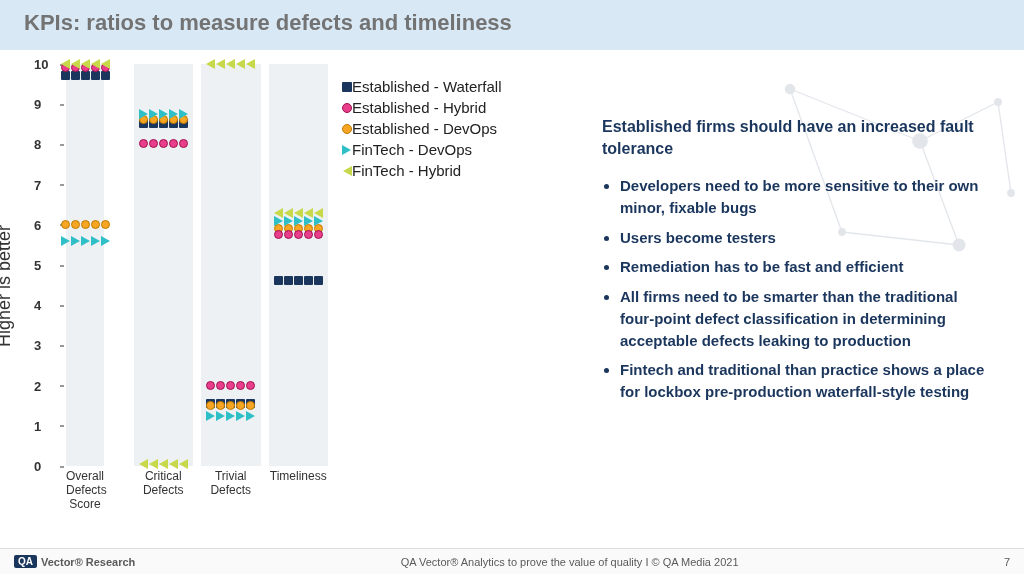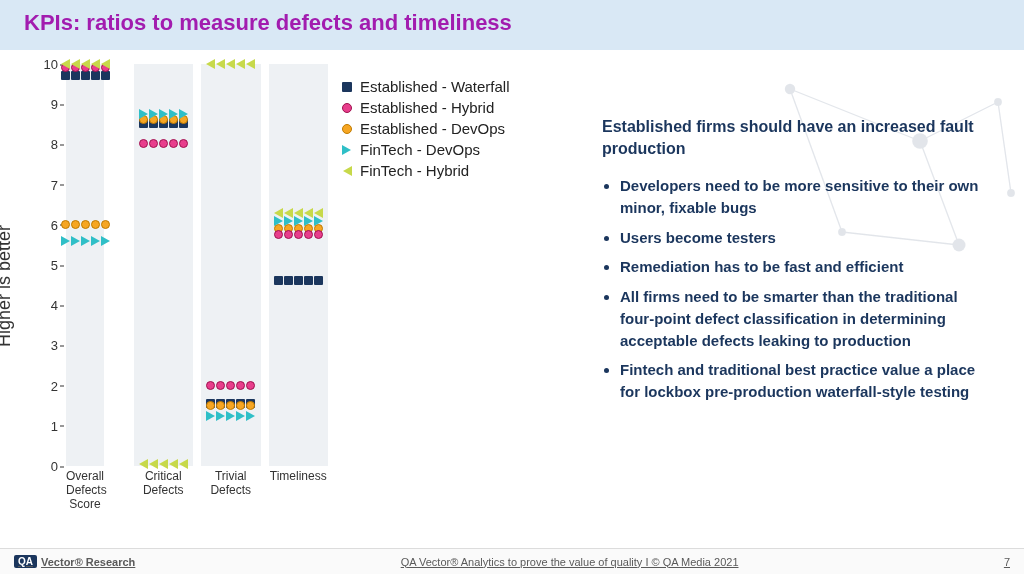--- a/index.html
+++ b/index.html
@@ -21,21 +21,21 @@
   }
 
   .title-band {
     background: #d9e8f5;
     padding: 10px 24px 14px 24px;
   }
   .title-band h1 {
     margin: 0;
     font-size: 22px;
     font-weight: 700;
-    color: #a21caf;
+    color: #737373;
   }
 
   .body {
     display: flex;
     padding: 6px 12px 0 12px;
     height: 470px;
     box-sizing: border-box;
   }
 
   .chart-col {
@@ -73,24 +73,25 @@
     position: absolute;
     left: 50px;
     top: 8px;
     right: 0;
     bottom: 50px;
   }
   .y-tick {
     position: absolute;
     left: -28px;
     width: 24px;
-    text-align: right;
+    text-align: left;
     font-size: 13px;
     color: #333;
     transform: translateY(-50%);
+    font-weight: bold;
   }
   .y-tick::after {
     content: "";
     position: absolute;
     left: 26px;
     top: 50%;
     width: 4px;
     height: 1px;
     background: #333;
   }
@@ -139,21 +140,20 @@
     width: 0; height: 0;
     border-top: 5px solid transparent;
     border-bottom: 5px solid transparent;
     border-right: 9px solid #c7d94a;
   }
 
   
   .legend-item {
     display: flex;
     align-items: center;
-    gap: 8px;
     font-size: 15px;
     color: #222;
     margin: 4px 0;
   }
   .legend-item .mk { flex: 0 0 10px; width: 10px; height: 10px; }
 
   
   .text-col h3 {
     margin: 0 0 16px 0;
     font-size: 16px;
@@ -190,21 +190,20 @@
     bottom: 0;
     height: 26px;
     border-top: 1px solid #dcdcdc;
     background: #fafafa;
     display: flex;
     align-items: center;
     font-size: 11px;
     color: #5a5a5a;
     padding: 0 14px;
     box-sizing: border-box;
-    text-decoration: underline;
   }
   .footer .brand {
     display: flex;
     align-items: center;
     gap: 4px;
     font-weight: 600;
   }
   .footer .brand .qa {
     background: #1b365d;
     color: #fff;
@@ -433,27 +432,27 @@
         <span class="mk mk-tri-right"></span>
         <span>FinTech - DevOps</span>
       </div>
       <div class="legend-item">
         <span class="mk mk-tri-left"></span>
         <span>FinTech - Hybrid</span>
       </div>
     </div>
 
     <div class="text-col">
-      <h3>Established firms should have an increased fault production</h3>
+      <h3>Established firms should have an increased fault tolerance</h3>
       <ul>
         <li>Developers need to be more sensitive to their own minor, fixable bugs</li>
         <li>Users become testers</li>
         <li>Remediation has to be fast and efficient</li>
         <li>All firms need to be smarter than the traditional four-point defect classification in determining acceptable defects leaking to production</li>
-        <li>Fintech and traditional best practice value a place for lockbox pre-production waterfall-style testing</li>
+        <li>Fintech and traditional than practice shows a place for lockbox pre-production waterfall-style testing</li>
       </ul>
     </div>
 
   </div>
 
   <div class="footer">
     <span class="brand">
       <span class="qa">QA</span>
       <span>Vector® Research</span>
     </span>

